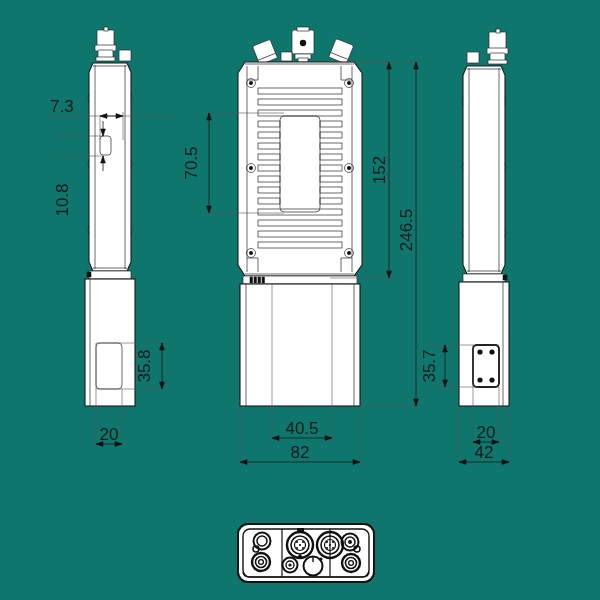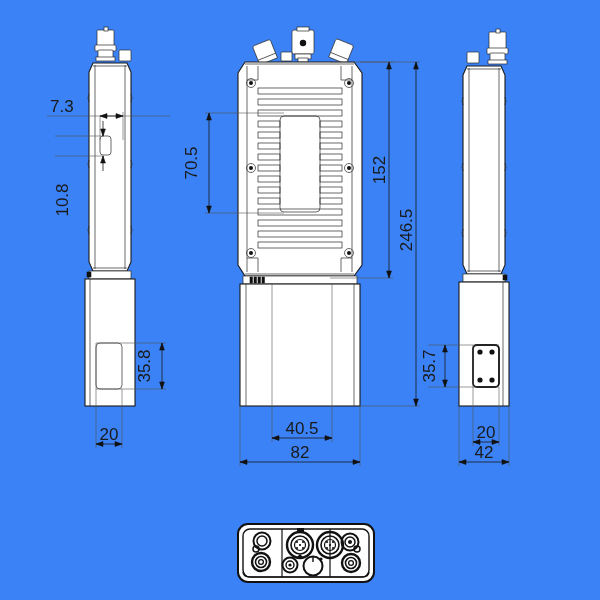--- a/index.html
+++ b/index.html
@@ -4,21 +4,21 @@
 <style>
   html, body {
     margin: 0;
     padding: 0;
     background: #ffffff;
   }
   #sheet {
     position: relative;
     width: 600px;
     height: 600px;
-    background: #3b82f6;
+    background: #0f766e;
     font-family: "Liberation Sans", sans-serif;
     overflow: hidden;
   }
   #sheet svg { display: block; }
   .dimtext {
     font-family: "Liberation Sans", sans-serif;
     font-size: 17px;
     fill: #1a1a1a;
   }
   .outline { fill: #ffffff; stroke: #1a1a1a; stroke-width: 1.1; }

